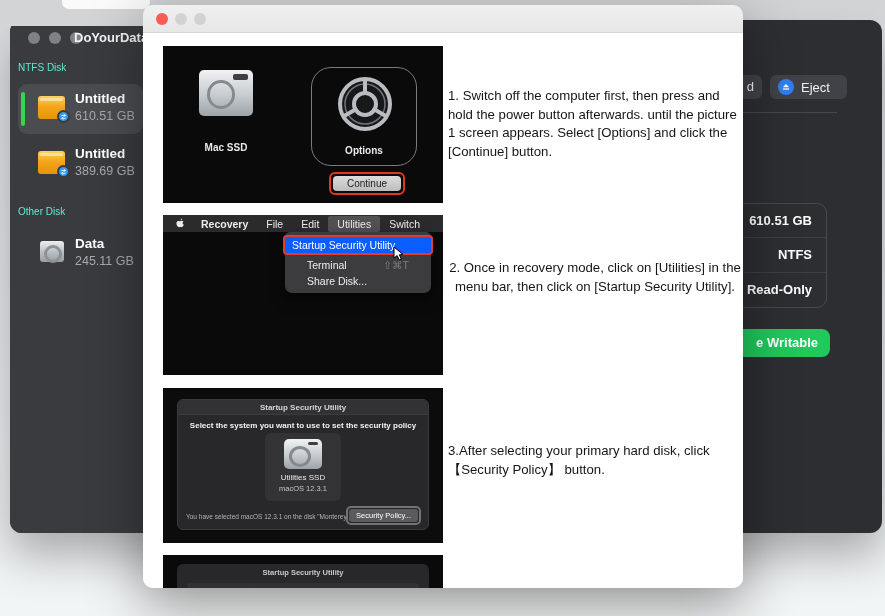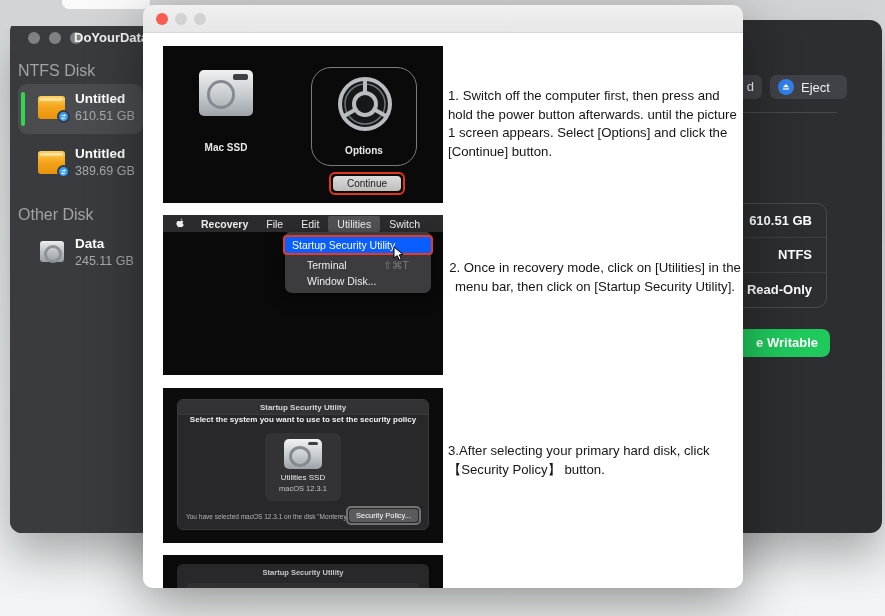--- a/index.html
+++ b/index.html
@@ -16,21 +16,21 @@
   
   .app-window {
     position:absolute; left:10px; top:20px; width:872px; height:513px;
     background:#2d2e31; border-radius:12px; overflow:hidden; z-index:1;
     box-shadow:0 22px 45px rgba(0,0,0,.30);
   }
   .sidebar { position:absolute; left:0; top:0; width:133px; height:100%; background:#3a3b3e; }
   .lights { position:absolute; left:18px; top:12px; display:flex; gap:9px; }
   .light { width:12px; height:12px; border-radius:50%; background:#808185; }
   .app-title { position:absolute; left:64px; top:10px; width:69px; font-size:13px; font-weight:bold; color:#f2f2f3; white-space:nowrap; overflow:hidden; }
-  .side-section { position:absolute; left:8px; font-size:16px; color:#a3a3a3; }
+  .side-section { position:absolute; left:8px; font-size:10px; color:#5eead4; }
   .s1 { top:42px; } .s2 { top:186px; }
   .side-row { position:absolute; left:8px; right:0; }
   .row-sel { top:64px; height:50px; background:#4b4c50; border-radius:9px; }
   .row-2 { top:122px; height:46px; }
   .row-3 { top:212px; height:42px; }
   .sel-bar { position:absolute; left:3px; top:8px; width:4px; height:34px; border-radius:2px; background:#32d74b; }
   .disk-orange { position:absolute; left:20px; top:12px; width:27px; height:23px; border-radius:3px;
     background:linear-gradient(180deg,#ffd35f 0%,#f4a61c 45%,#e8920c 100%); }
   .disk-orange::before { content:""; position:absolute; left:2px; top:2px; right:2px; height:3px; background:rgba(255,255,255,.45); border-radius:2px; }
   .disk-badge { position:absolute; right:-5px; bottom:-4px; width:13px; height:13px; border-radius:50%;
@@ -91,21 +91,21 @@
   .dd-row { position:relative; font-size:10.5px; color:#ededee; padding:2px 22px; display:flex; justify-content:space-between; align-items:center; }
   .dd-hl { margin:0 -2px 2px; border:2px solid #e53b2c; border-radius:4px; background:#0a5dff; color:#ffffff; padding:2px 7px; }
   .dd-shortcut { color:#7b7c7f; }
   .cursor { position:absolute; left:108px; top:14px; }
 
   
   .pic3 { top:355px; height:155px; background:#0c0c0d; }
   .ssu { position:absolute; left:14px; top:11px; right:14px; height:131px; background:#28282a; border:1px solid #3a3a3d; border-radius:6px; }
   .ssu-titlebar { height:15px; background:#323234; border-bottom:1px solid #3c3c3f; border-radius:6px 6px 0 0;
     text-align:center; font-size:8px; font-weight:bold; color:#d6d6d8; padding-top:3px; }
-  .ssu-prompt { margin-top:0; text-align:center; font-size:8px; font-weight:bold; color:#f2f2f3; }
+  .ssu-prompt { margin-top:6px; text-align:center; font-size:8px; font-weight:bold; color:#f2f2f3; }
   .ssu-select { position:absolute; left:50%; top:33px; transform:translateX(-50%); width:76px; height:68px; background:#333336; border-radius:6px; }
   .hdd-3 { position:absolute; left:50%; top:6px; transform:translateX(-50%); width:38px; height:30px; }
   .ssu-diskname { position:absolute; left:0; right:0; top:40px; text-align:center; font-size:8px; color:#eaeaeb; }
   .ssu-os { position:absolute; left:0; right:0; top:51px; text-align:center; font-size:7.5px; color:#c5c5c8; }
   .ssu-note { position:absolute; left:8px; bottom:9px; font-size:6.5px; color:#b4b4b7; }
   .secpol-wrap { position:absolute; right:7px; bottom:4px; border:2px solid #737373; border-radius:5px; padding:1px; }
   .secpol-btn { background:#5b5b5e; border-radius:3px; padding:2px 7px; font-size:7.5px; color:#ffffff; }
 
   
   .pic4 { top:522px; height:40px; }
@@ -232,21 +232,21 @@
         <span class="mb-item">Edit</span>
         <span class="mb-item mb-hl">Utilities</span>
         <span class="mb-item">Switch</span>
       </div>
       <div class="dropdown">
         <div class="dd-row dd-hl">Startup Security Utility</div>
         <div class="dd-row">
           <span>Terminal</span>
           <span class="dd-shortcut">⇧⌘T</span>
         </div>
-        <div class="dd-row">Window Disk...</div>
+        <div class="dd-row">Share Disk...</div>
         <svg class="cursor" width="12" height="15" viewBox="0 0 12 15">
           <path d="M1 1 L1 12 L4.2 9.6 L6.2 14 L8.3 13 L6.3 8.8 L10 8.4 Z" fill="#fff" stroke="#000" stroke-width="1"></path>
         </svg>
       </div>
     </div>
     <div class="step-text" style="top:226px;text-align:center;">2. Once in recovery mode, click on [Utilities] in the menu bar, then click on [Startup Security Utility].</div>
 
     <div class="shot pic3">
       <div class="ssu">
         <div class="ssu-titlebar">Startup Security Utility</div>

